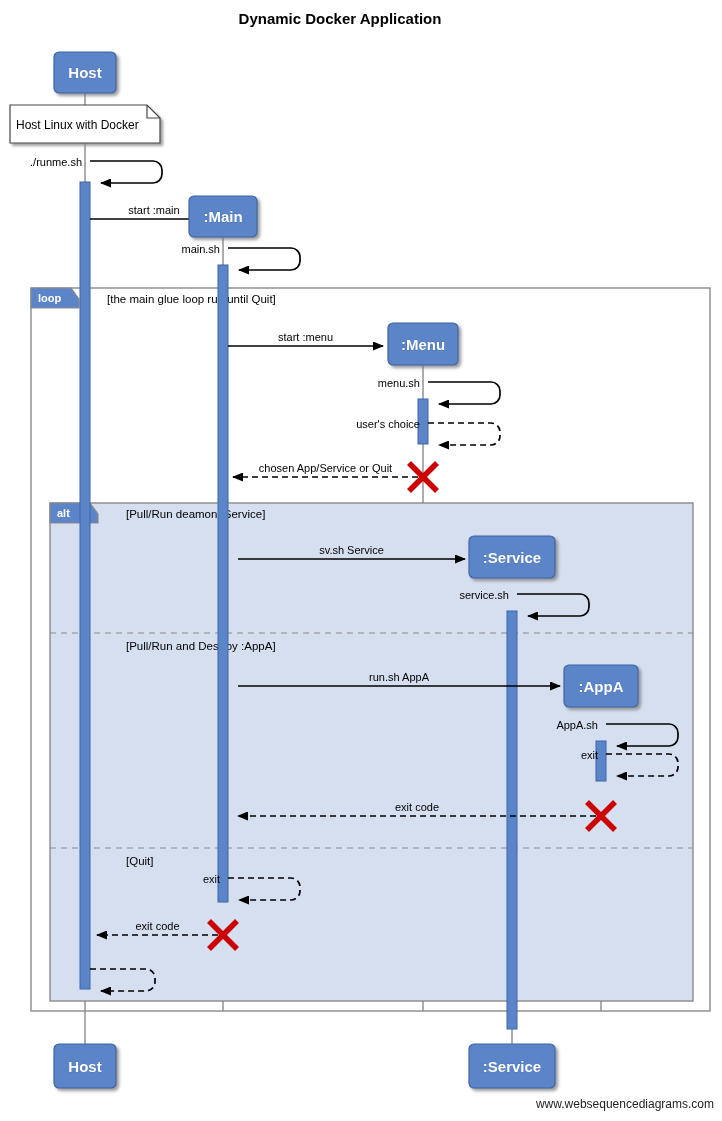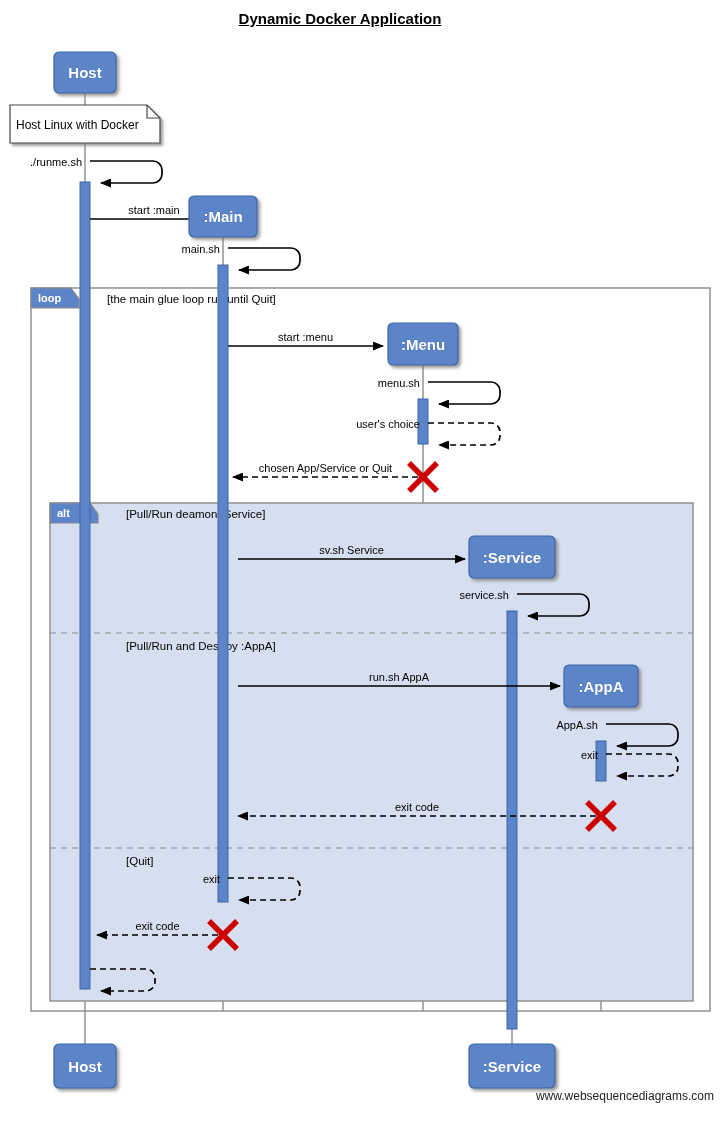--- a/index.html
+++ b/index.html
@@ -22,26 +22,25 @@
   }
   .title {
     position: absolute;
     left: 0;
     top: 10px;
     width: 680px;
     text-align: center;
     font-size: 15px;
     font-weight: bold;
     color: #000;
-    text-decoration: underline;
   }
   .footer {
     position: absolute;
     right: 8px;
-    bottom: 18px;
+    bottom: 10px;
     font-size: 12px;
     color: #222;
   }
   svg { position: absolute; left: 0; top: 0; }
   .lbl {
     font-family: "Liberation Sans", sans-serif;
     font-size: 11px;
     fill: #000;
   }
   .frame-kw {

